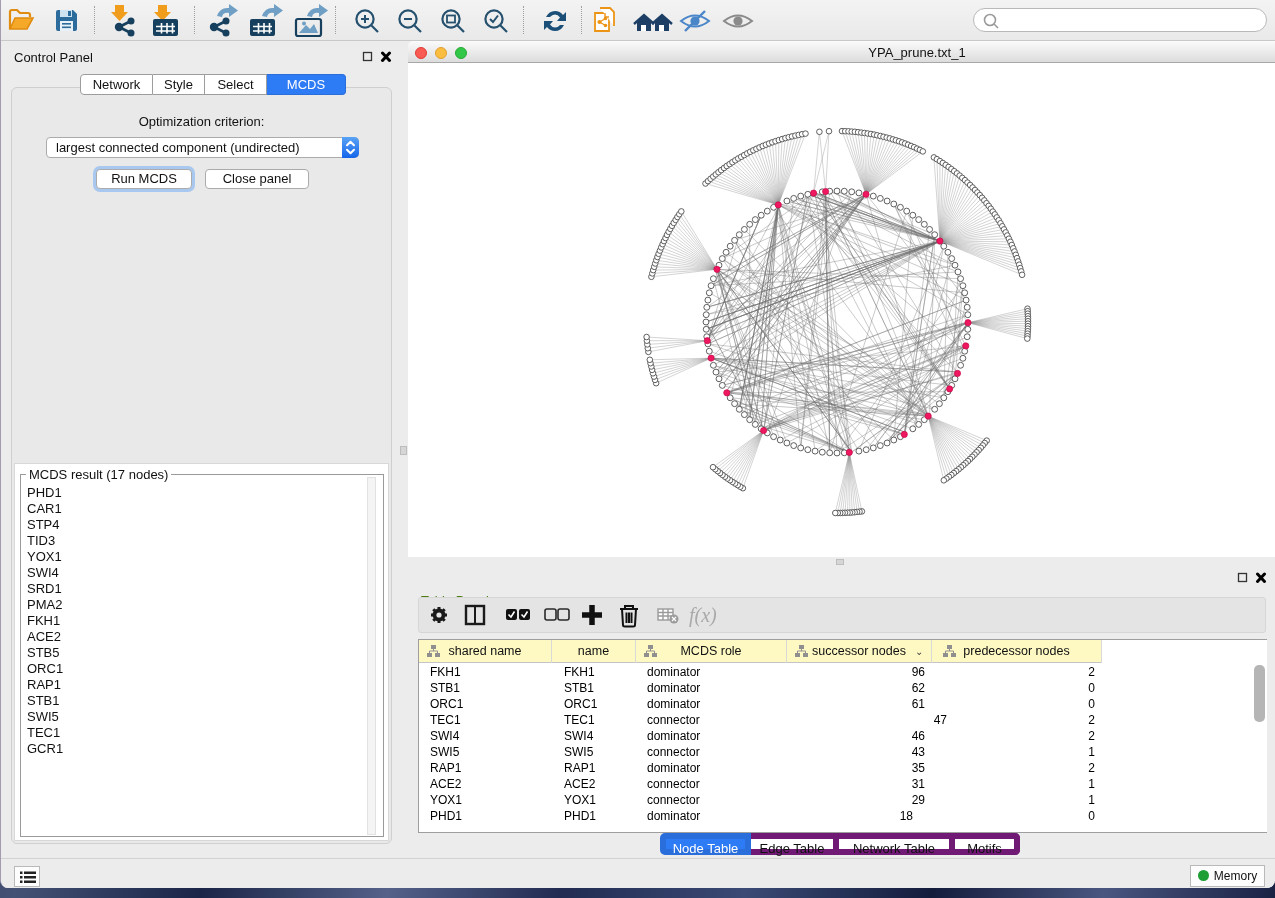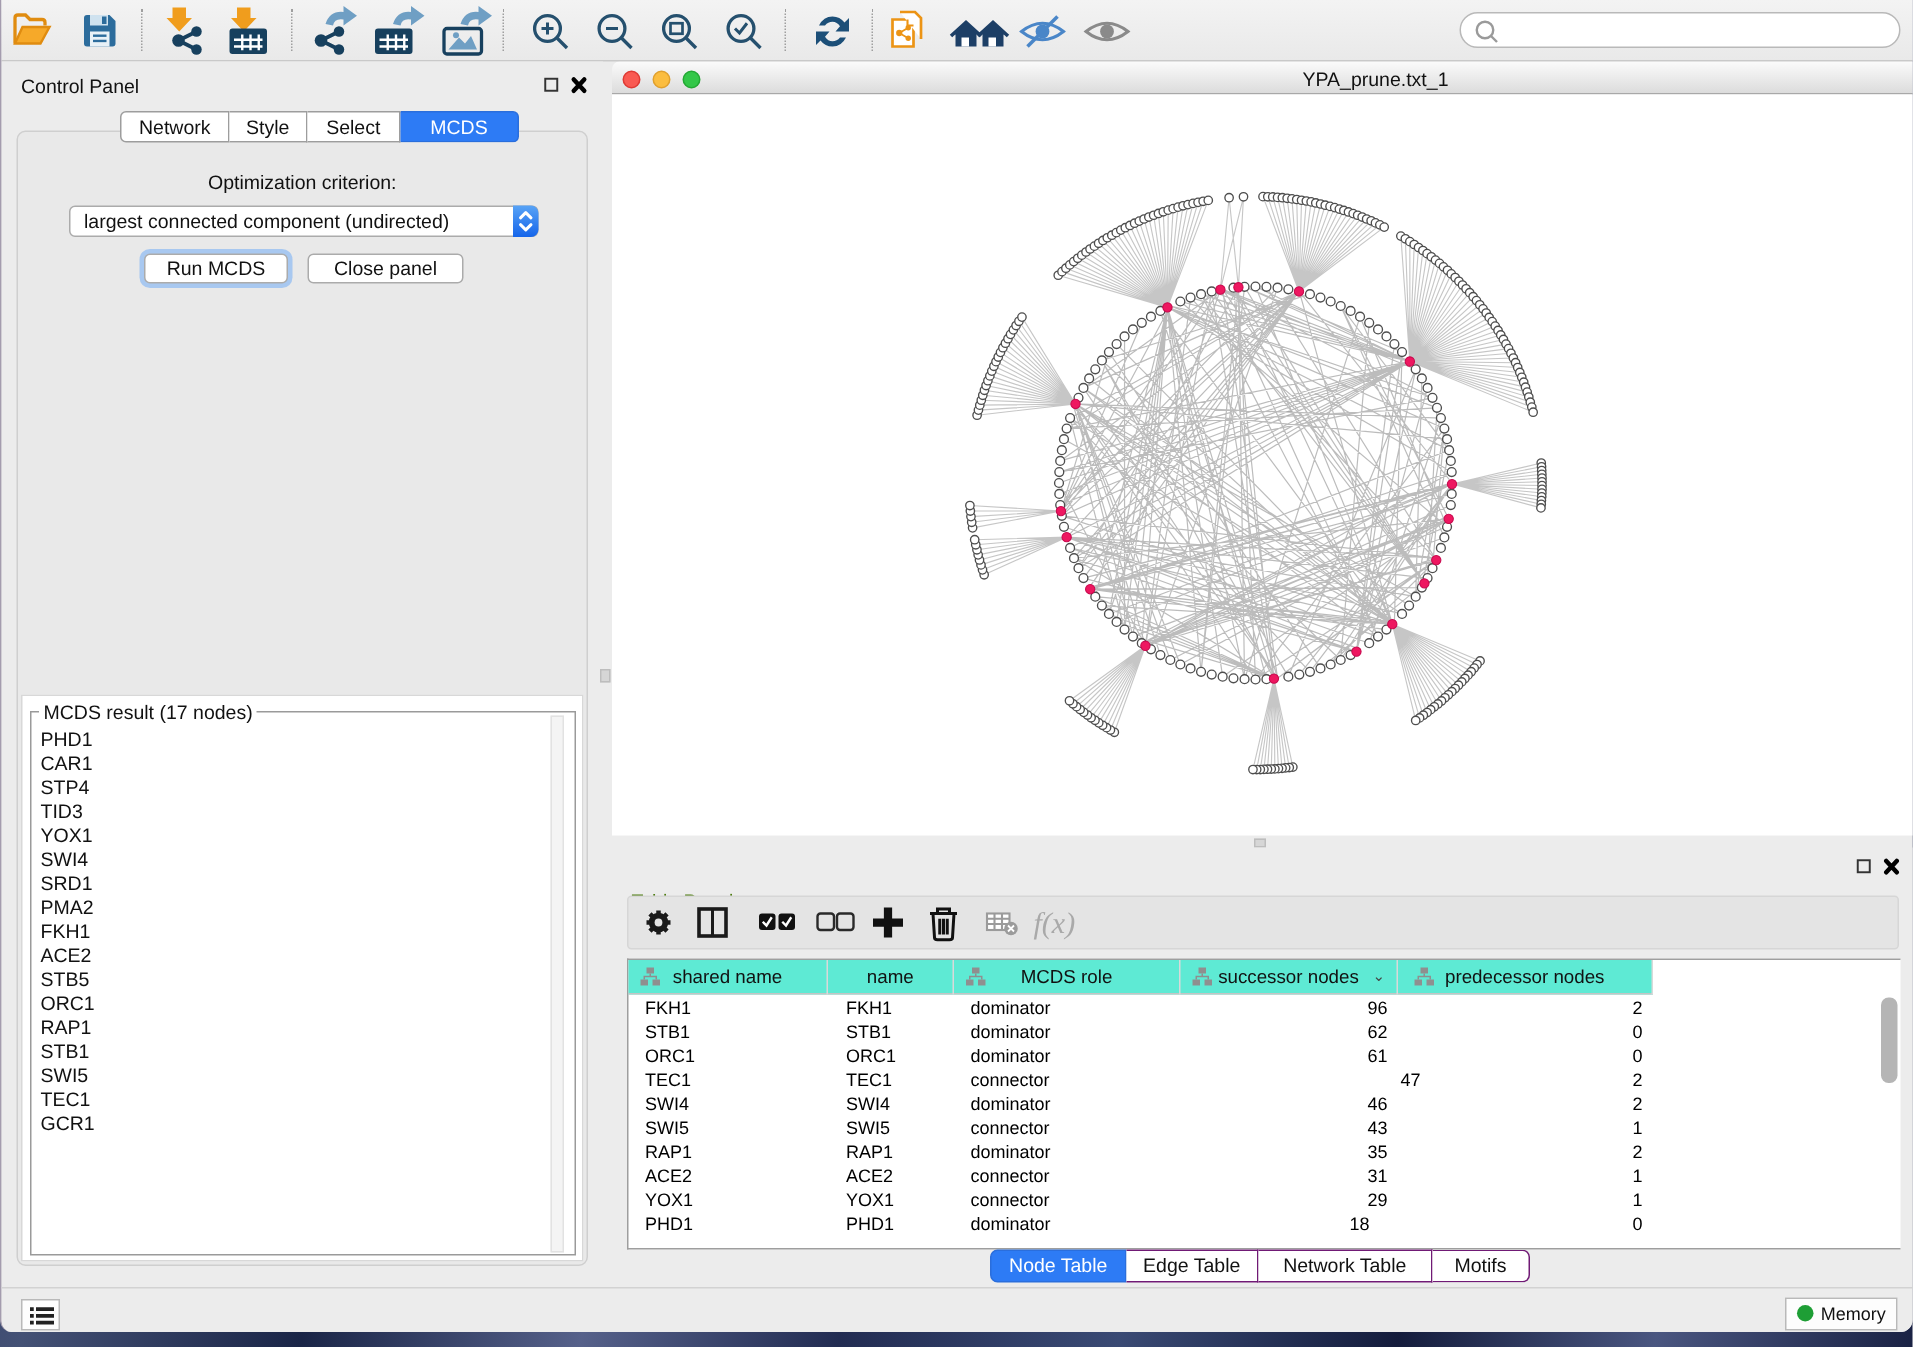--- a/index.html
+++ b/index.html
@@ -34,29 +34,29 @@
 #nettitle .t{position:absolute;left:0;top:4px;width:1018px;text-align:center;font-size:13px;color:#111}
 .tl{position:absolute;top:47px;width:12px;height:12px;border-radius:6px}
 #canvas{position:absolute;left:0;top:22px;width:868px;height:494px;background:#fff}
 
 #grip{position:absolute;left:835px;top:559px;width:8px;height:6px;background:#d6d6d6;border:1px solid #bdbdbd}
 
 #tp{position:absolute;left:407px;top:565px;width:868px;height:293px;background:#ececec}
 #tp .title{position:absolute;left:13px;top:28px;font-size:13px;color:#4d7c0f}
 #tptools{position:absolute;left:10px;top:32px;width:848px;height:36px;background:#e4e4e4;border:1px solid #d6d6d6;border-radius:3px}
 #tbl{position:absolute;left:10px;top:74px;width:849px;height:194px;background:#fff;border:1px solid #9e9e9e;border-right:none}
-.hrow{position:absolute;left:0;top:0;width:684px;height:23px;background:#5eead4;border-bottom:1px solid #c4c4c4}
+.hrow{position:absolute;left:0;top:0;width:684px;height:23px;background:#fef9c3;border-bottom:1px solid #c4c4c4}
 .hcell{position:absolute;top:0;height:23px;border-right:1px solid #d9d9d9;font-size:12.5px;color:#111;text-align:center;line-height:23px}
 .row{position:absolute;left:0;width:848px;height:16px;font-size:12px;color:#000}
 .cell{position:absolute;top:0;height:16px;line-height:16px}
 .num{text-align:right}
 #vscroll{position:absolute;right:11px;top:100px;width:11px;height:166px}
 #vthumb{position:absolute;left:0;top:0;width:11px;height:57px;background:#b5b5b5;border-radius:5px}
 #bottabs{position:absolute;left:252px;top:268px;height:22px;font-size:13px}
-.btab{position:absolute;top:0;height:22px;background:#fff;border:1px solid #701a75;color:#111;text-align:center;line-height:20px}
+.btab{position:absolute;top:0;height:22px;background:#fff;border:6px solid #701a75;color:#111;text-align:center;line-height:20px}
 .btab.sel{background:#2d7bf5;border-color:#2a6edc;color:#fff}
 
 #status{position:absolute;left:0;top:858px;width:1275px;height:30px;background:#ececec;border-top:1px solid #d2d2d2}
 #listbtn{position:absolute;left:13px;top:7px;width:26px;height:21px;background:#fdfdfd;border:1px solid #b9b9b9}
 #membtn{position:absolute;right:11px;top:6px;width:75px;height:22px;background:#fdfdfd;border:1px solid #b9b9b9;font-size:12px;color:#111;line-height:20px;text-align:center}
 </style></head>
 <body>
 <div id="app">
 <div id="toolbar">
 <svg width="1275" height="41" viewBox="0 0 1275 41">

